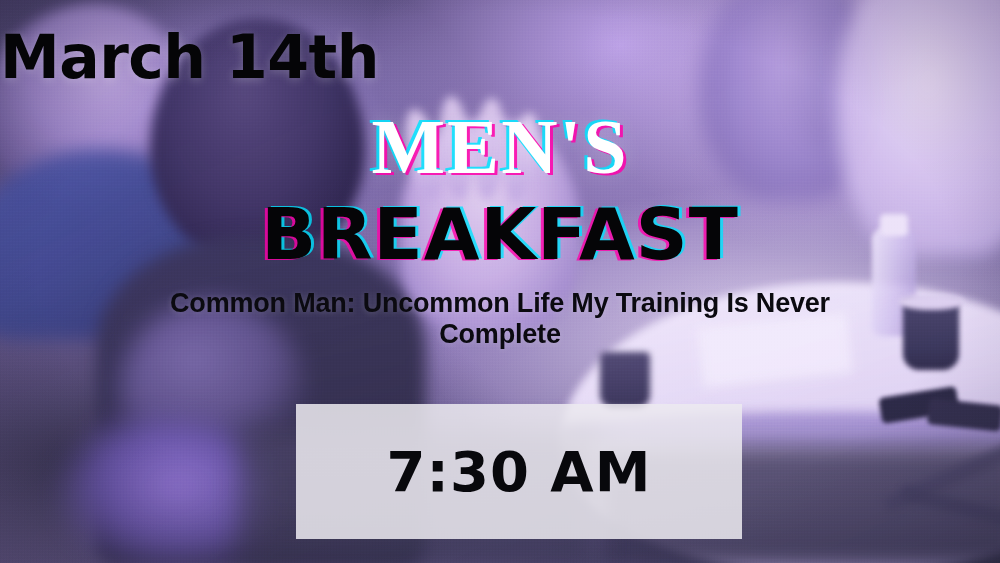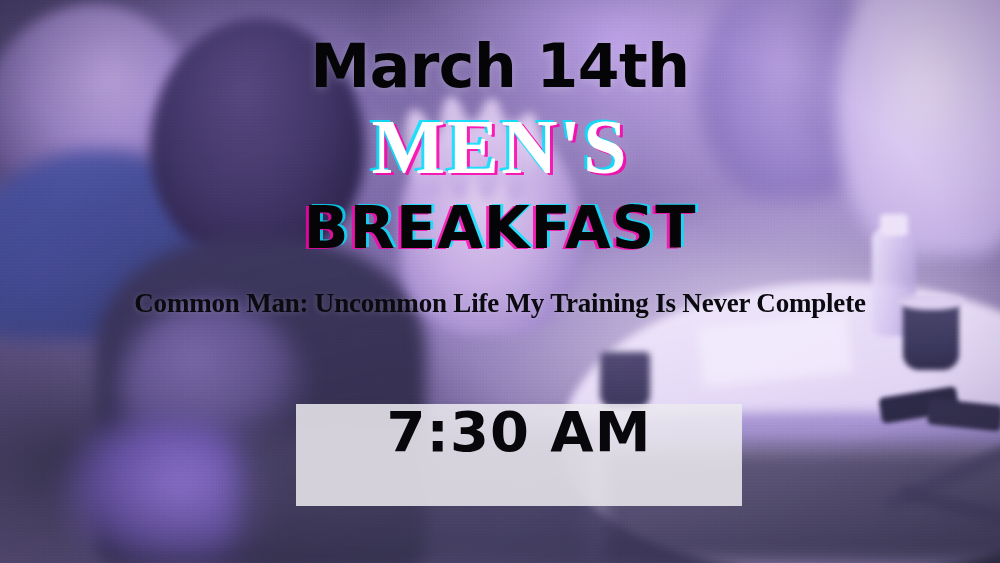--- a/index.html
+++ b/index.html
@@ -300,23 +300,23 @@
   }
 
   
   .content {
     position: absolute;
     inset: 0;
   }
 
   .date-line {
     position: absolute;
-    top: 36px;
+    top: 27px;
     left: 0; right: 0;
-    text-align: center;
+    text-align: left;
     font-family: "DejaVu Sans", sans-serif;
     font-weight: bold;
     font-size: 60px;
     line-height: 1;
     letter-spacing: -0.5px;
     color: #050507;
     text-shadow: 0 2px 10px rgba(255,255,255,.22);
   }
 
   .mens-line {
@@ -336,52 +336,52 @@
        0 0 22px rgba(255,255,255,.25);
   }
 
   .breakfast-line {
     position: absolute;
     top: 198px;
     left: 0; right: 0;
     text-align: center;
     font-family: "DejaVu Sans", sans-serif;
     font-weight: bold;
-    font-size: 59px;
+    font-size: 72px;
     line-height: 1;
     letter-spacing: 1px;
     color: #050507;
     text-shadow:
       -3px  1px 0 rgba(255,0,170,.80),
        3px -1px 0 rgba(0,228,255,.80);
   }
 
   .subtitle {
     position: absolute;
     top: 288px;
     left: 120px; right: 120px;
     text-align: center;
-    font-family: Liberation Serif, serif;
+    font-family: Liberation Sans, sans-serif;
     font-weight: bold;
     font-size: 27px;
     line-height: 1.16;
     letter-spacing: -0.2px;
     color: #0b0a10;
     text-shadow: 0 1px 6px rgba(255,255,255,.18);
   }
 
   .time-panel {
     position: absolute;
     left: 296px;
     top: 404px;
     width: 446px;
-    height: 102px;
+    height: 135px;
     background: rgba(236,234,240,.86);
     display: flex;
-    align-items: flex-start;
+    align-items: center;
     justify-content: center;
   }
   .time-text {
     font-family: "DejaVu Sans", sans-serif;
     font-weight: bold;
     font-size: 56px;
     line-height: 1;
     letter-spacing: 1px;
     color: #08080c;
   }

